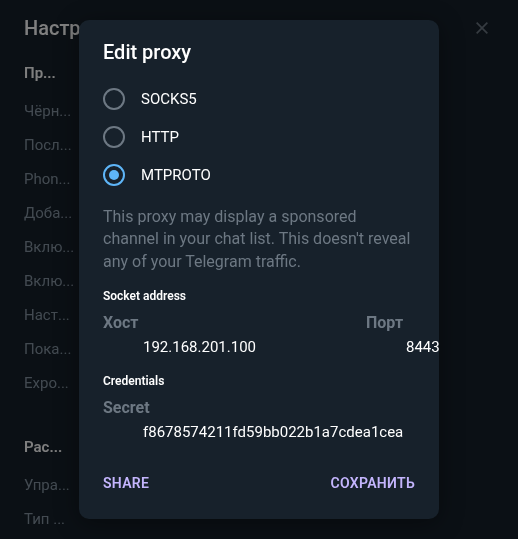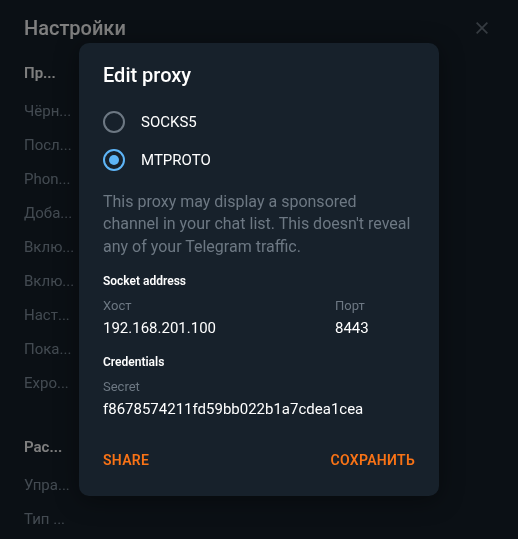--- a/index.html
+++ b/index.html
@@ -151,45 +151,47 @@
       display: flex;
       flex-direction: column;
     }
     .input-group.host {
       flex: 1;
     }
     .input-group.port {
       width: 80px;
     }
     .input-label {
-      font-size: 13px;
+      font-size: 16px;
       color: #6d7883;
       margin-bottom: 4px;
+      font-weight: bold;
     }
     .input-value {
       font-size: 15px;
       color: #ffffff;
       background: transparent;
       border: none;
       outline: none;
       padding: 2px 0;
+      margin-left: 40px;
     }
     .secret-row {
       padding: 0 24px 16px;
     }
     .modal-actions {
       display: flex;
       justify-content: space-between;
       align-items: center;
       padding: 8px 24px 20px;
     }
     .action-btn {
       font-size: 14px;
       font-weight: 600;
-      color: #f97316;
+      color: #c4b5fd;
       background: transparent;
       border: none;
       cursor: pointer;
       padding: 8px 0;
       letter-spacing: 0.3px;
     }
     .actions-right {
       display: flex;
       gap: 32px;
     }
@@ -230,20 +232,24 @@
 <div class="modal-overlay">
   <div class="modal">
     <div class="modal-title">Edit proxy</div>
 
     <div class="radio-group">
       <div class="radio-item">
         <div class="radio-circle"></div>
         <div class="radio-label">SOCKS5</div>
       </div>
       <div class="radio-item">
+        <div class="radio-circle"></div>
+        <div class="radio-label">HTTP</div>
+      </div>
+      <div class="radio-item">
         <div class="radio-circle selected">
             <div class="radio-inner"></div>
           </div>
         <div class="radio-label">MTPROTO</div>
       </div>
     </div>
 
     <div class="info-text">This proxy may display a sponsored channel in your chat list. This doesn't reveal any of your Telegram traffic.</div>
 
     <div class="section-header">Socket address</div>

